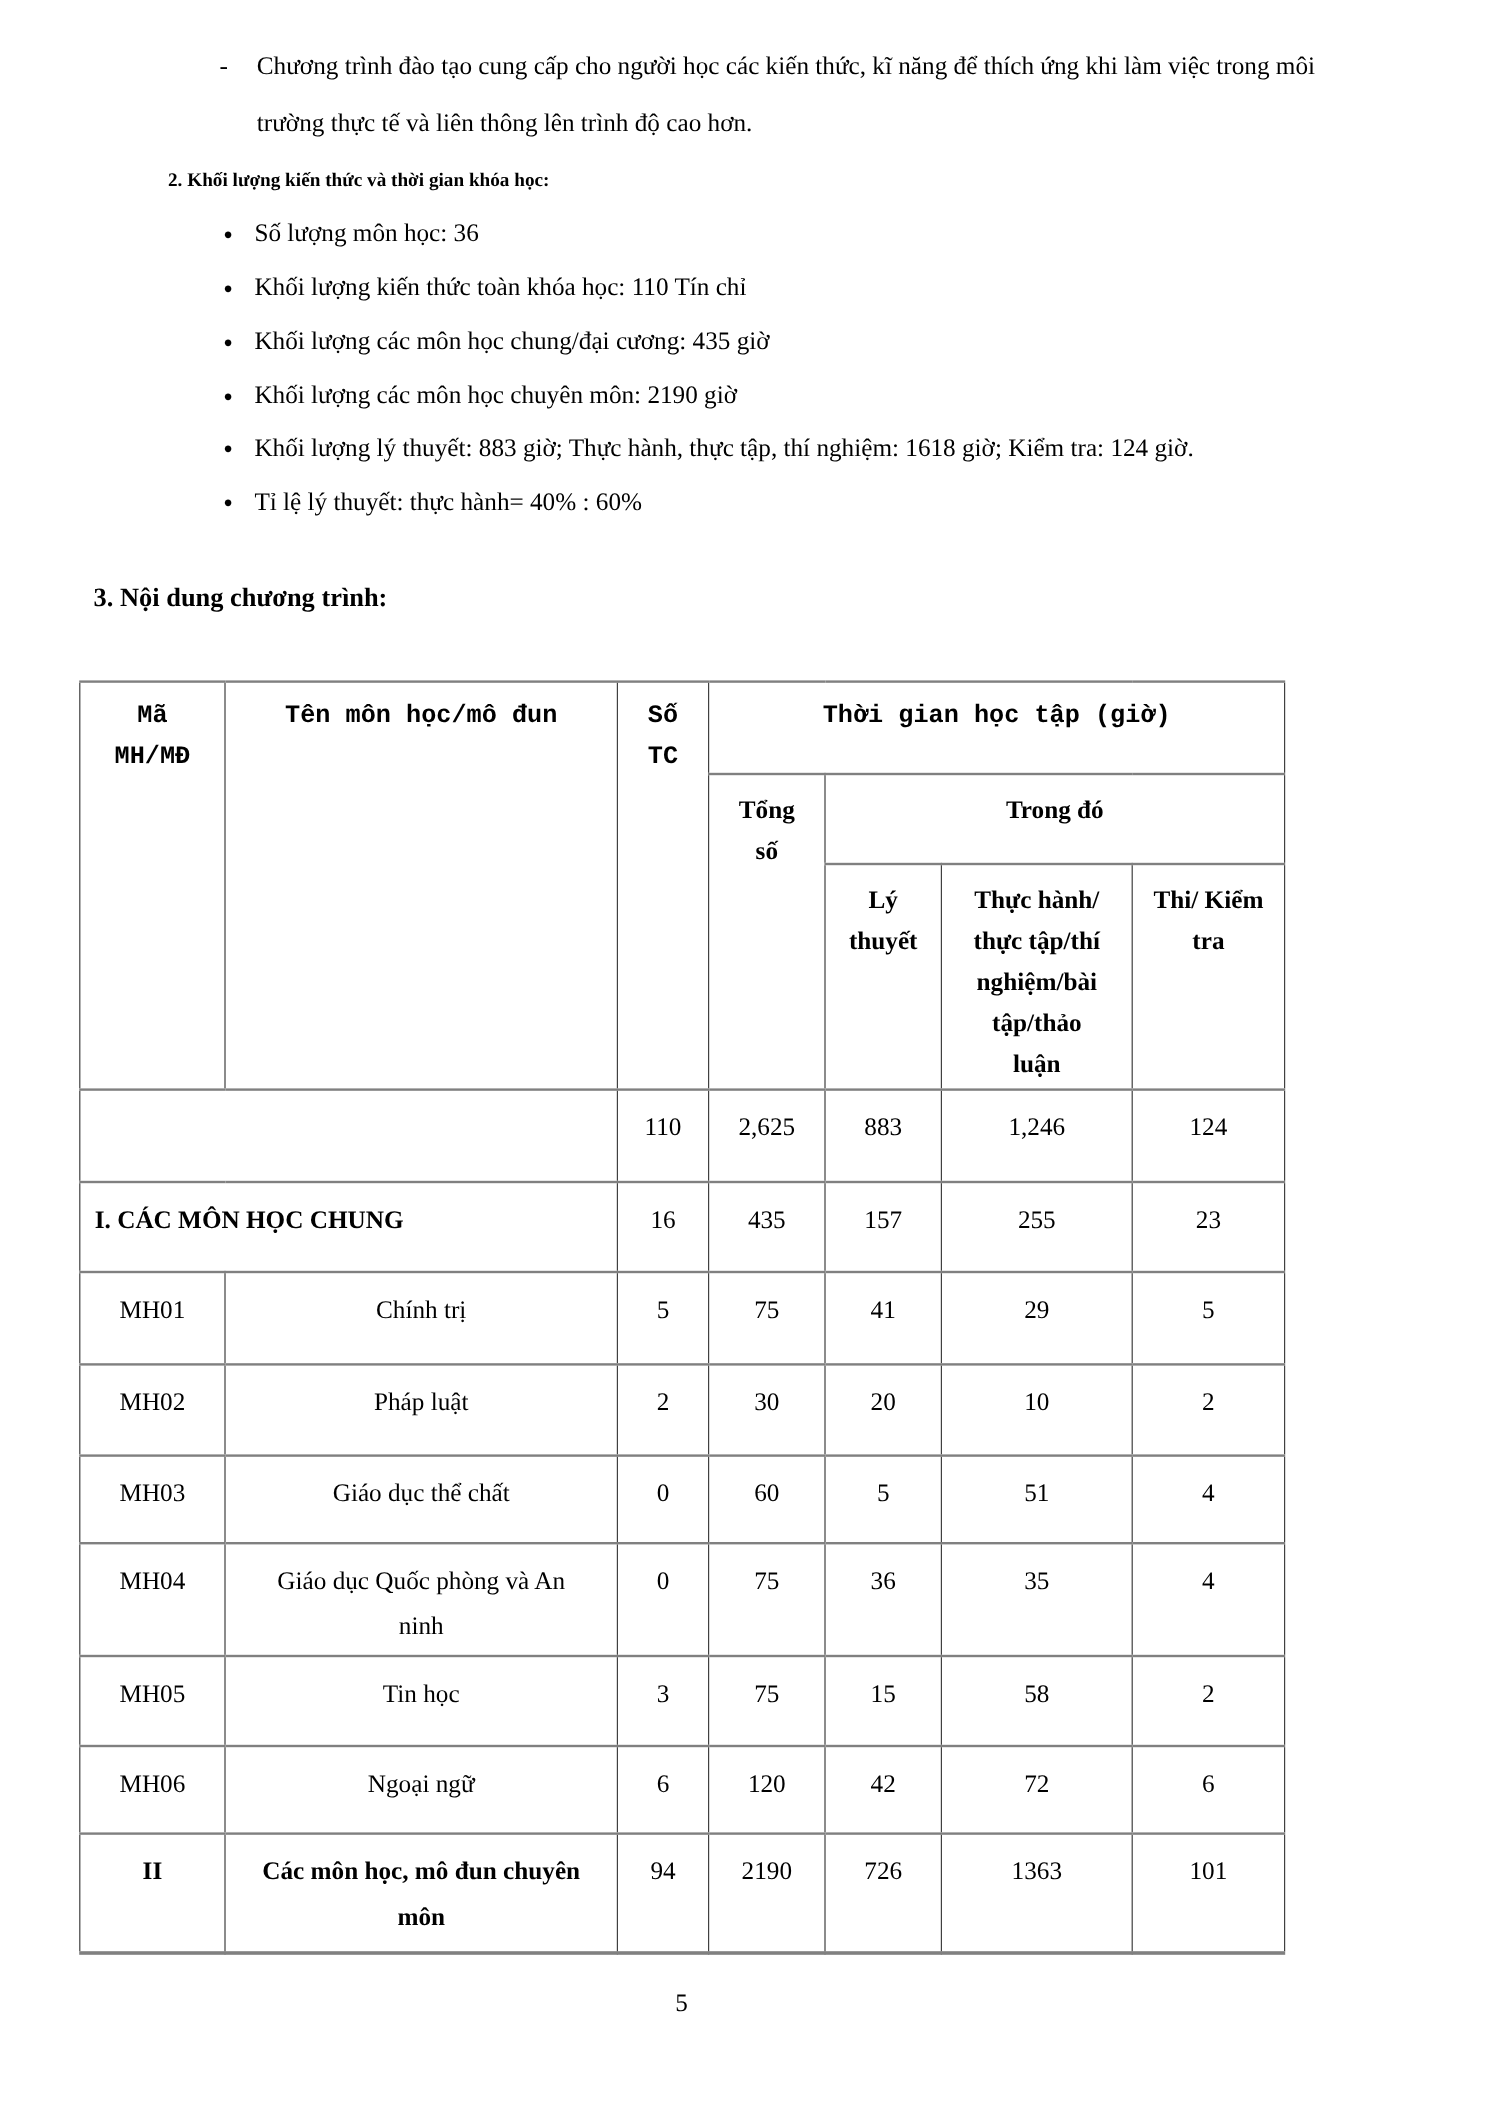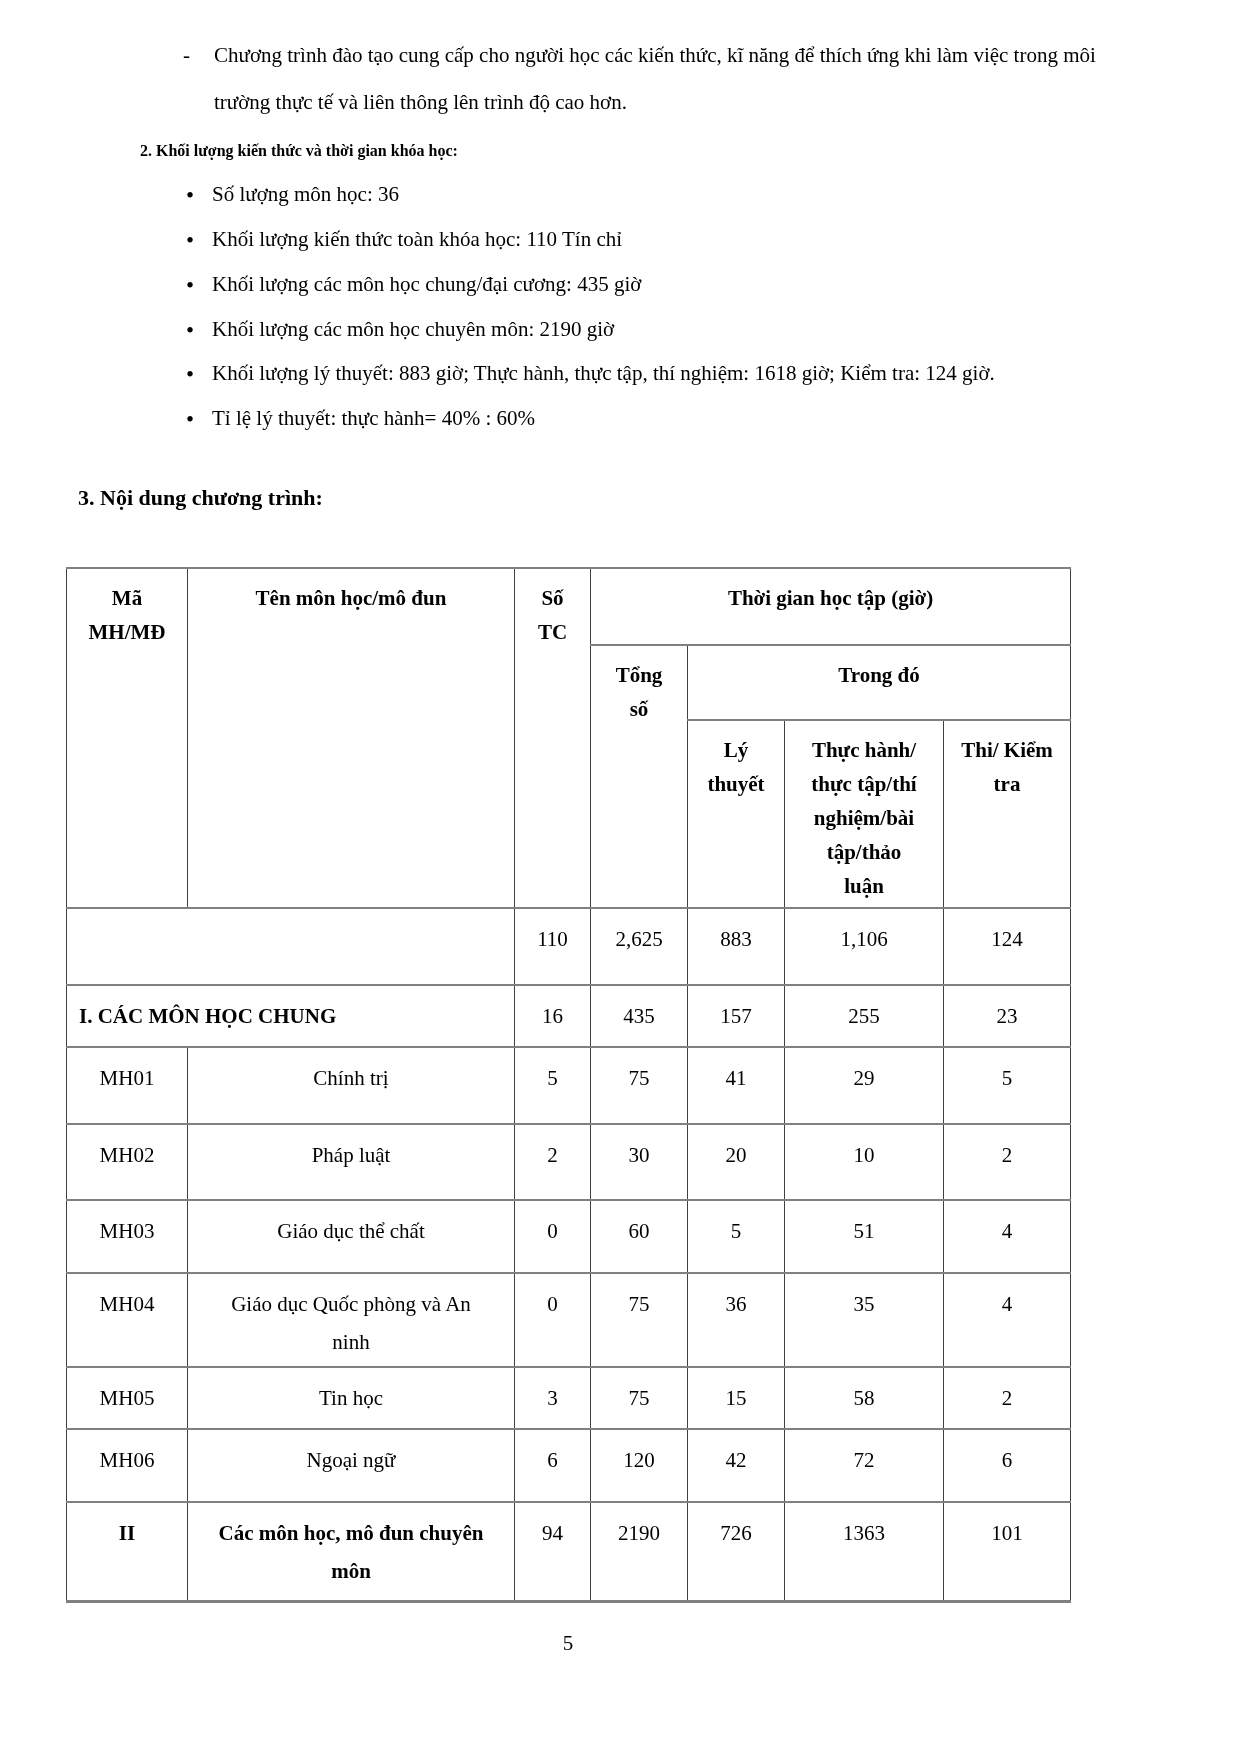--- a/index.html
+++ b/index.html
@@ -84,26 +84,26 @@
     overflow: hidden;
   }
   table.program th {
     font-weight: bold;
     white-space: pre-line;
     line-height: 1.62;
   }
   table.program td { line-height: 1.8; }
   .cell-name { padding-left: 28px !important; padding-right: 28px !important; }
   tr.h77 { height: 77px; }
-  tr.h75 { height: 62px; }
+  tr.h75 { height: 75px; }
   tr.h76 { height: 76px; }
   tr.h73 { height: 73px; }
   tr.h84 { height: 84px; }
   tr.h100 { height: 100px; }
-  tr.hdr1 { height: 77px; }
+  tr.hdr1 { height: 77px; font-family: Liberation Mono, monospace; }
   tr.hdr2 { height: 75px; }
   tr.hdr3 { height: 170px; }
   .r-section .cell-label {
     font-weight: bold;
     text-align: left;
     padding-left: 12px;
   }
   .r-total .cell-label { text-align: left; }
   .r-sub .cell-code, .r-sub .cell-name { font-weight: bold; }
 
@@ -191,21 +191,21 @@
         <th>Thi/ Kiểm
 tra</th>
       </tr>
     </thead>
     <tbody>
       <tr class="r-total h77">
         <td class="cell-label" colspan="2"></td>
         <td class="cell-value">110</td>
         <td class="cell-value">2,625</td>
         <td class="cell-value">883</td>
-        <td class="cell-value">1,106</td>
+        <td class="cell-value">1,246</td>
         <td class="cell-value">124</td>
       </tr>
       <tr class="r-section h75">
         <td class="cell-label" colspan="2">I. CÁC MÔN HỌC CHUNG</td>
         <td class="cell-value">16</td>
         <td class="cell-value">435</td>
         <td class="cell-value">157</td>
         <td class="cell-value">255</td>
         <td class="cell-value">23</td>
       </tr>

